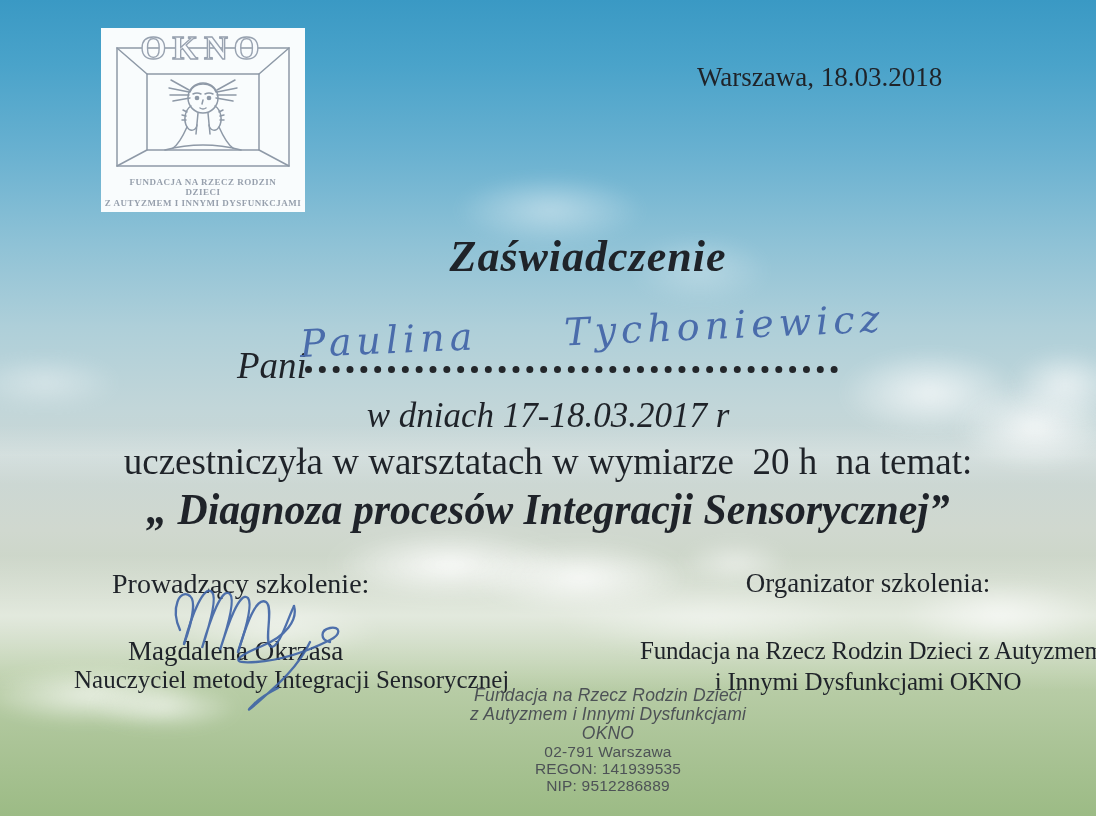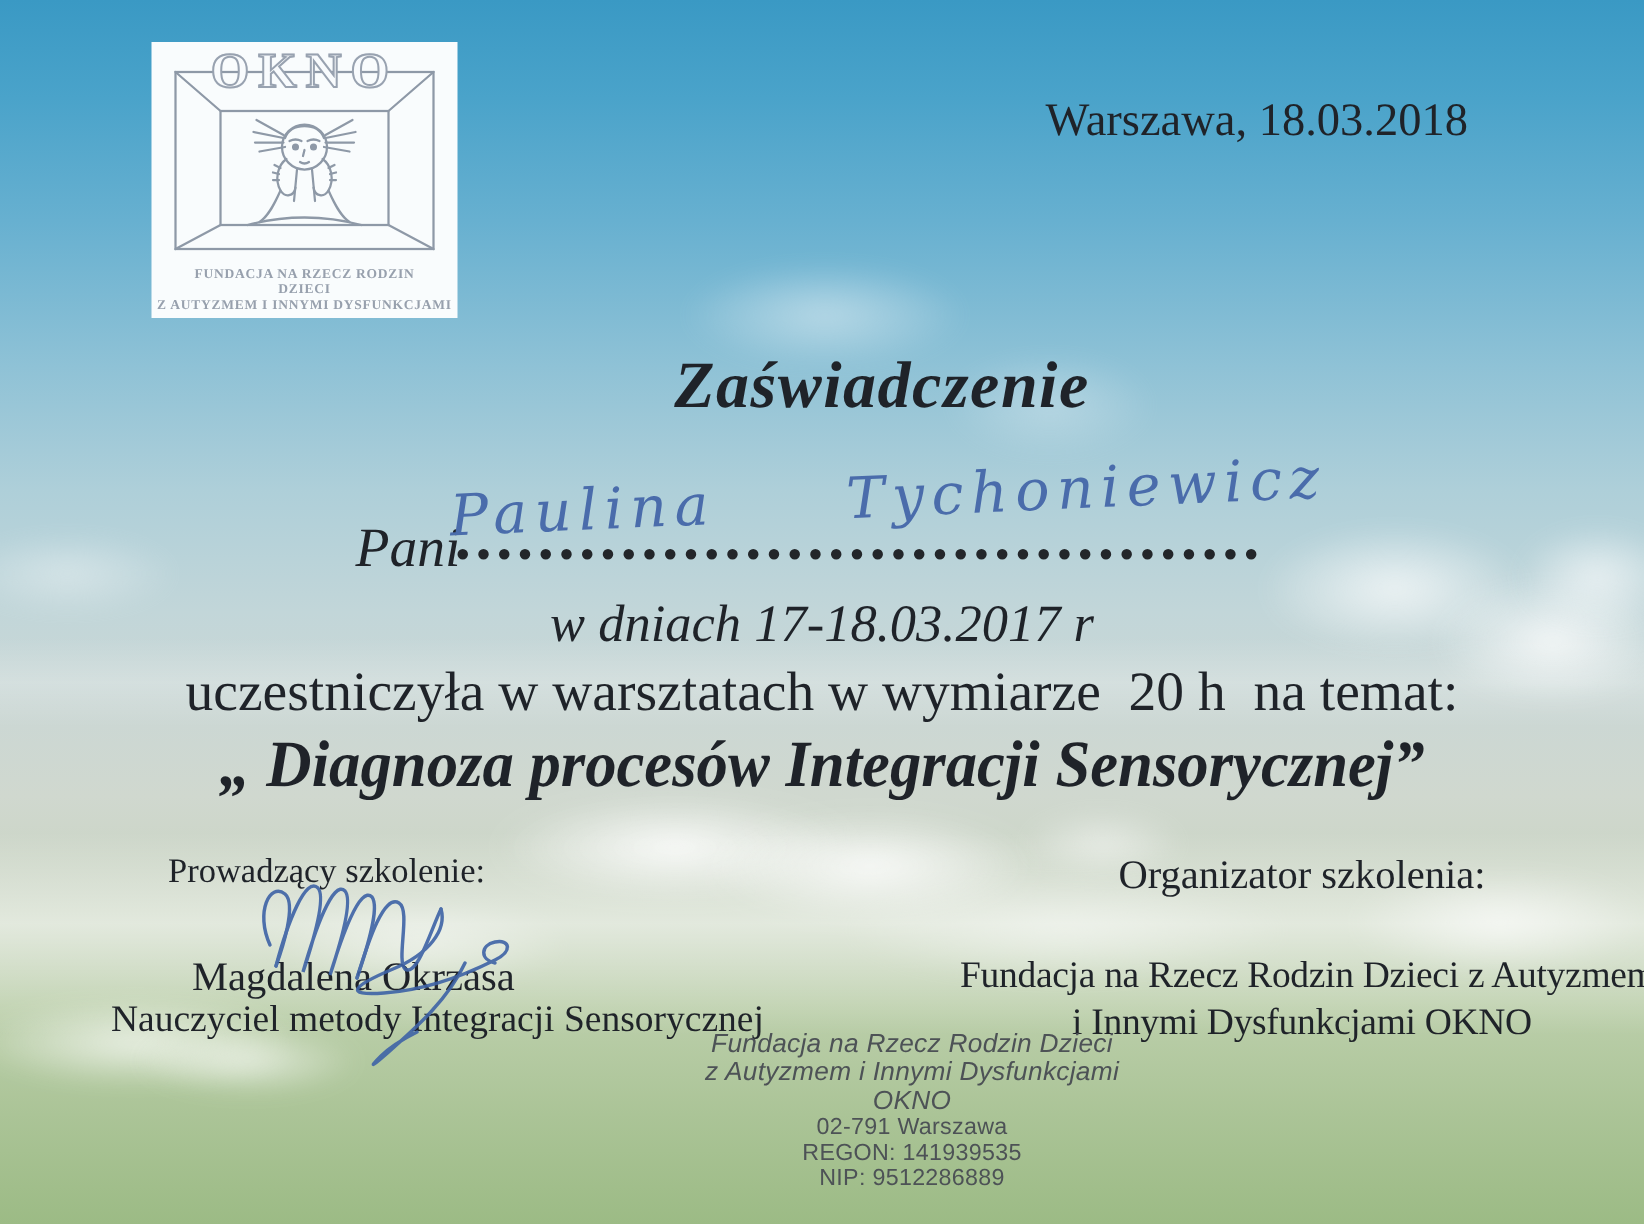--- a/index.html
+++ b/index.html
@@ -21,35 +21,35 @@
     background:#f9fcfd; z-index:2; }
   .logo-okno { position:absolute; top:2px; left:0; right:0; text-align:center; z-index:3;
     font-size:33px; font-weight:bold; letter-spacing:6px; color:#f8fbfd;
     -webkit-text-stroke:1.3px #98a2b0; text-shadow:0 0 1px #98a2b0;
     font-family:"Liberation Serif", serif; }
   .logo-window { position:absolute; left:12px; top:12px; }
   .logo-captions { position:absolute; bottom:4px; left:0; right:0; text-align:center;
     color:#97a0ad; font-weight:bold; font-size:9px; line-height:10.5px; letter-spacing:.5px;
     font-family:"Liberation Serif", serif; }
 
-  .dateline { left:697px; top:62px; font-size:31px; }
+  .dateline { left:697px; top:62px; font-size:27px; }
   .title { left:0; right:0; top:231px; text-align:center; font-size:44px;
     font-weight:bold; font-style:italic; letter-spacing:1px; transform:translateX(40px); }
   .pani-label { left:237px; top:344px; font-size:37px; font-style:italic;text-align:right; }
   .dots { left:305px; top:347px; width:533px; height:26px;
     border-bottom:7px dotted #23262a; z-index:2; position:absolute; }
   .handwritten { left:300px; top:322px; font-size:38px; font-style:italic;
     font-family:"DejaVu Serif", serif; color:#4a6cab; letter-spacing:5px; word-spacing:70px;
     transform:rotate(-2.5deg); transform-origin:left center; z-index:5; }
   .dates-line { left:0; right:0; top:396px; text-align:center; font-size:35px; font-style:italic; }
   .participation { left:0; right:0; top:440px; text-align:center; font-size:37px; white-space:pre; }
   .quote { left:0; right:0; top:484px; text-align:center; font-size:44px;
     font-weight:bold; font-style:italic; transform:scaleX(.95); white-space:nowrap; }
 
-  .trainer-heading { left:112px; top:568px; font-size:23px; }
+  .trainer-heading { left:112px; top:568px; font-size:28px; }
   .trainer-name { left:128px; top:636px; font-size:27px; }
   .trainer-role { left:74px; top:666px; font-size:25px; white-space:nowrap; }
 
   .organizer { left:640px; top:568px; width:456px; text-align:center; }
   .organizer-heading { font-size:27px; margin-bottom:36px; }
   .organizer-line { font-size:25px; letter-spacing:-.2px; white-space:nowrap; line-height:31px; }
 
   .signature-svg { position:absolute; left:158px; top:578px; z-index:5; }
 
   .stamp { left:448px; top:686px; width:320px; text-align:center;

